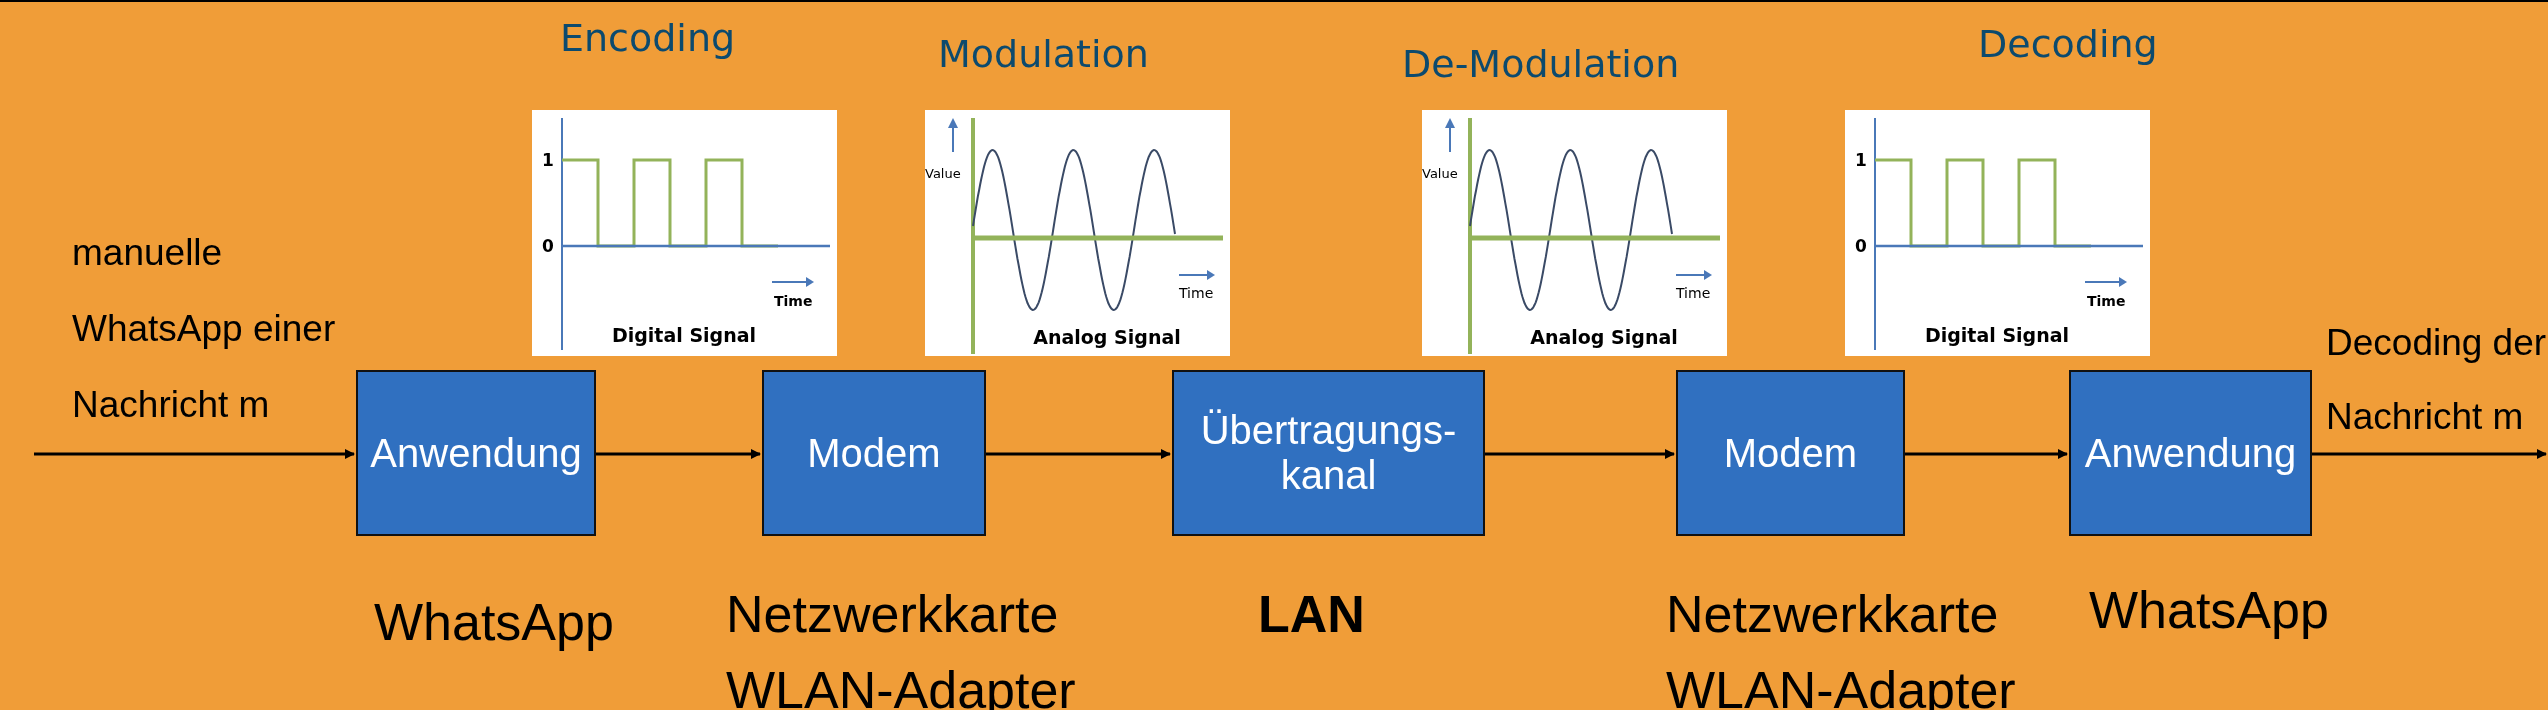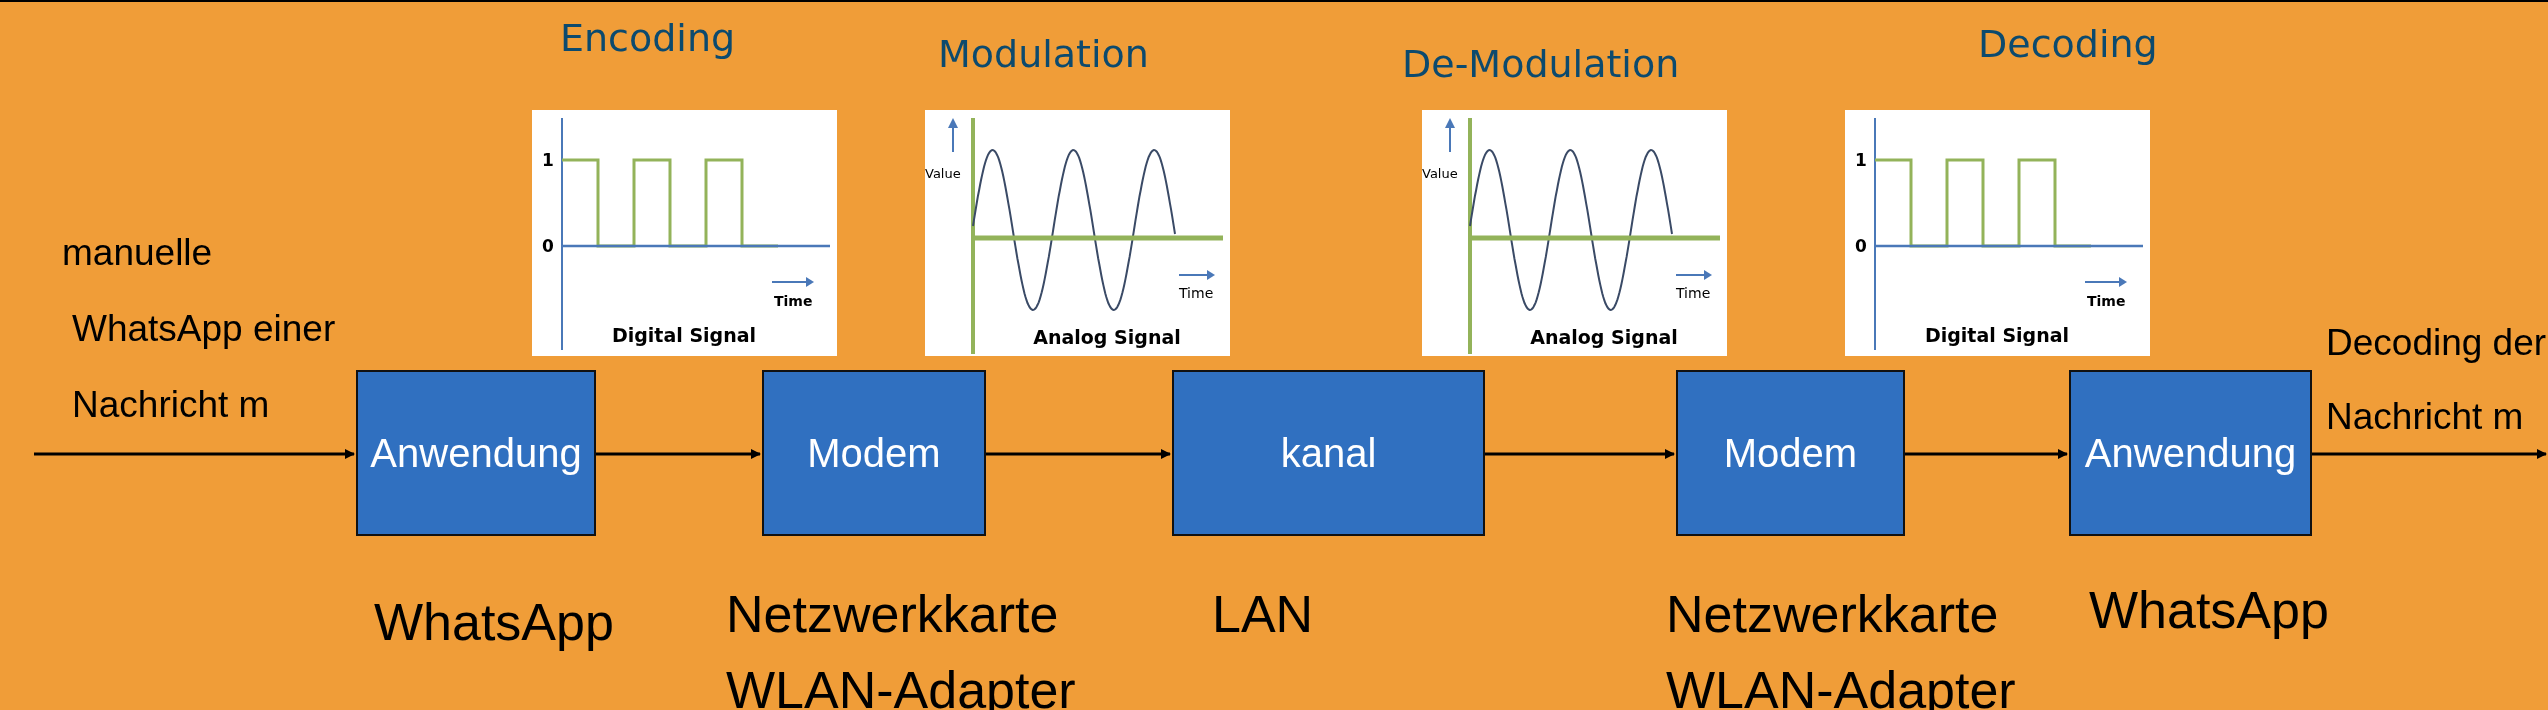--- a/index.html
+++ b/index.html
@@ -38,21 +38,21 @@
 </head>
 <body>
 
 <div class="topline"></div>
 
 <div class="stage-title" style="left:560px;">Encoding</div>
 <div class="stage-title" style="left:938px;margin-top:16px;">Modulation</div>
 <div class="stage-title" style="left:1402px; top:22px;margin-top:20px;">De-Modulation</div>
 <div class="stage-title" style="left:1978px; top:22px;">Decoding</div>
 
-<div class="side-text" style="left:62px; top:234px;">manuelle</div>
+<div class="side-text" style="left:72px; top:234px;">manuelle</div>
 <div class="side-text" style="left:72px; top:310px;">WhatsApp einer</div>
 <div class="side-text" style="left:72px; top:386px;">Nachricht m</div>
 
 <div class="side-text" style="left:2326px; top:324px;">Decoding der</div>
 <div class="side-text" style="left:2326px; top:398px;">Nachricht m</div>
 
 <div class="sig" style="left:532px;">
   <svg class="digital-svg" viewBox="0 0 305 246">
       <line x1="30" y1="8" x2="30" y2="240" stroke="#4a78b8" stroke-width="2"></line>
       <path d="M30,50 L66,50 L66,136 L102,136 L102,50 L138,50 L138,136 L174,136 L174,50 L210,50 L210,136 L246,136" fill="none" stroke="#93b35a" stroke-width="3"></path>
@@ -121,28 +121,29 @@
   <line x1="2312" y1="454" x2="2546" y2="454" stroke="#000" stroke-width="3" marker-end="url(#ah)"></line>
 </svg>
 
 <div class="box" style="left:356px; width:240px;">
   <span>Anwendung</span>
 </div>
 <div class="box" style="left:762px; width:224px;">
   <span>Modem</span>
 </div>
 <div class="box" style="left:1172px; width:313px; flex-direction:column;">
+  <span>Übertragungs-</span>
   <span>kanal</span>
 </div>
 <div class="box" style="left:1676px; width:229px;">
   <span>Modem</span>
 </div>
 <div class="box" style="left:2069px; width:243px;">
   <span>Anwendung</span>
 </div>
 
 <div class="sub-label" style="left:374px; top:596px;">WhatsApp</div>
 <div class="sub-label" style="left:726px; top:588px;">Netzwerkkarte</div>
 <div class="sub-label" style="left:726px; top:664px;">WLAN-Adapter</div>
-<div class="sub-label" style="left:1212px; top:588px;">LAN</div>
+<div class="sub-label" style="left:1258px; top:588px;font-weight:bold;">LAN</div>
 <div class="sub-label" style="left:1666px; top:588px;">Netzwerkkarte</div>
 <div class="sub-label" style="left:1666px; top:664px;">WLAN-Adapter</div>
 <div class="sub-label" style="left:2089px; top:584px;">WhatsApp</div>
 
 </body></html>

